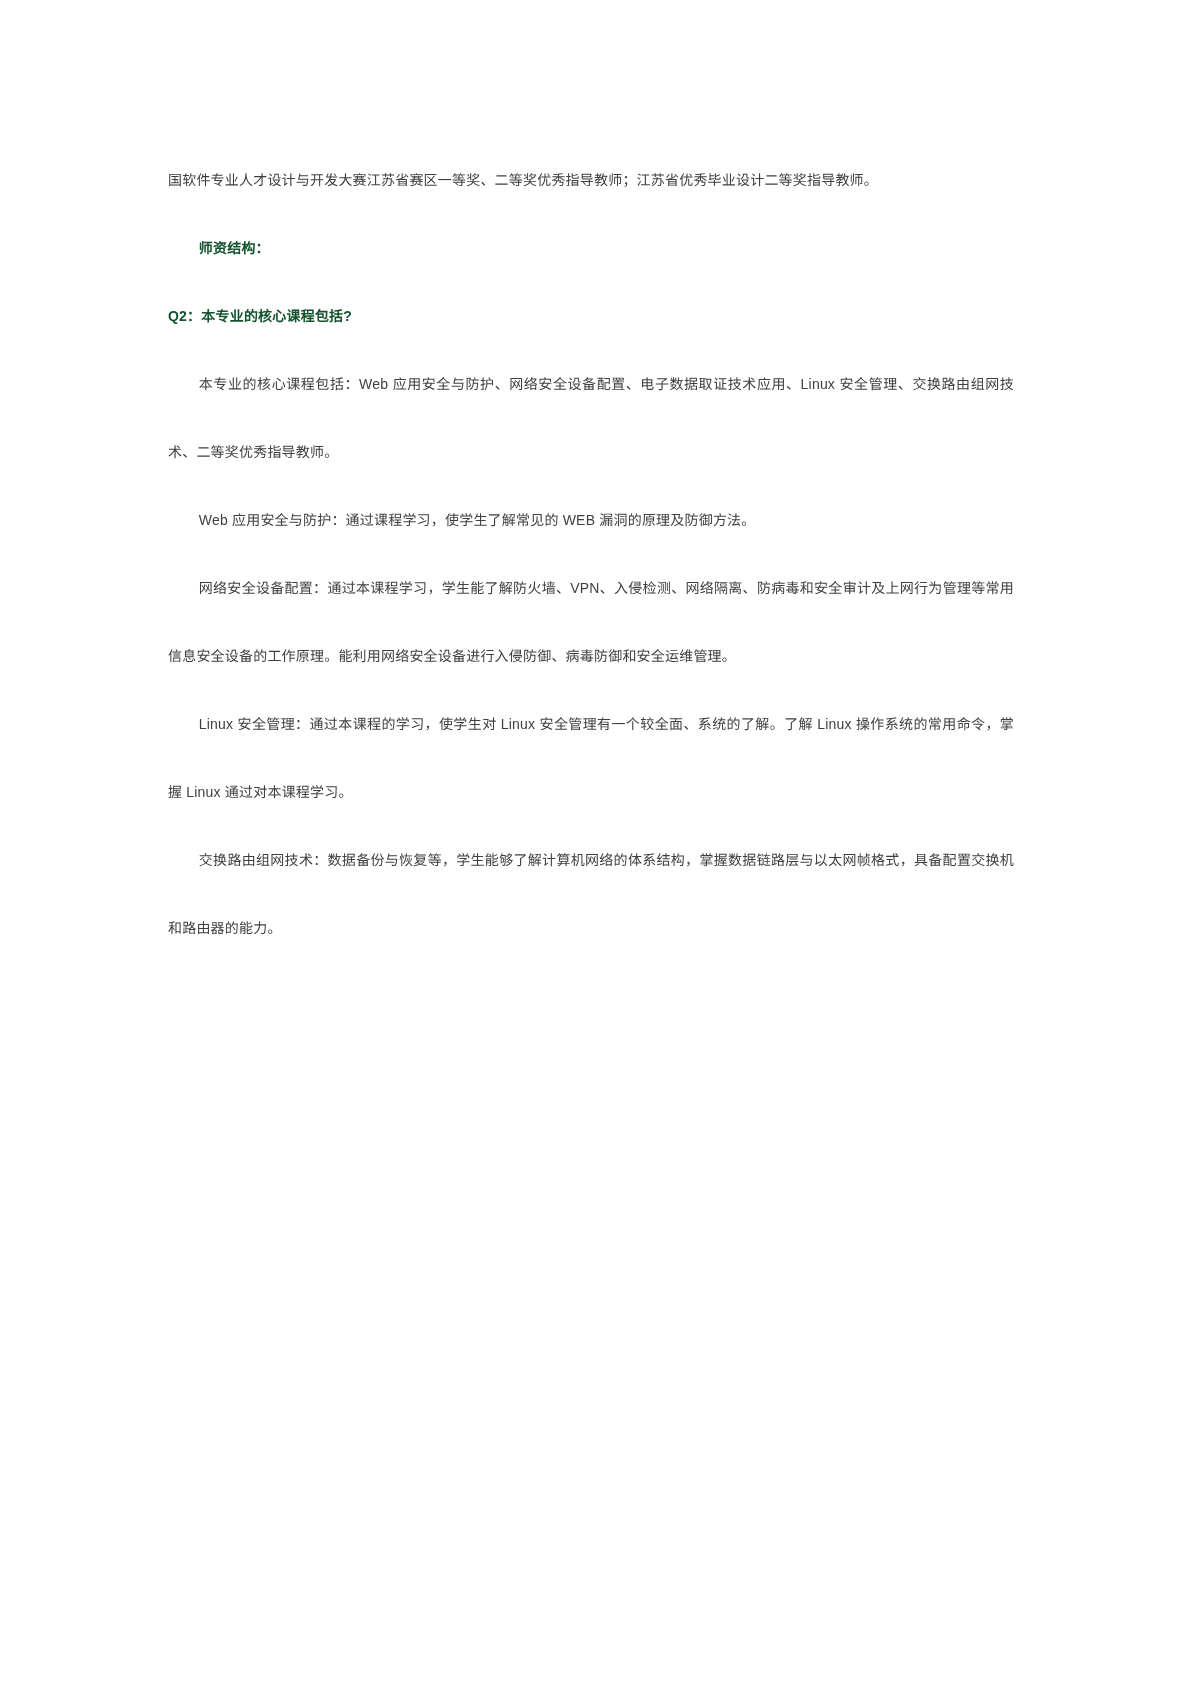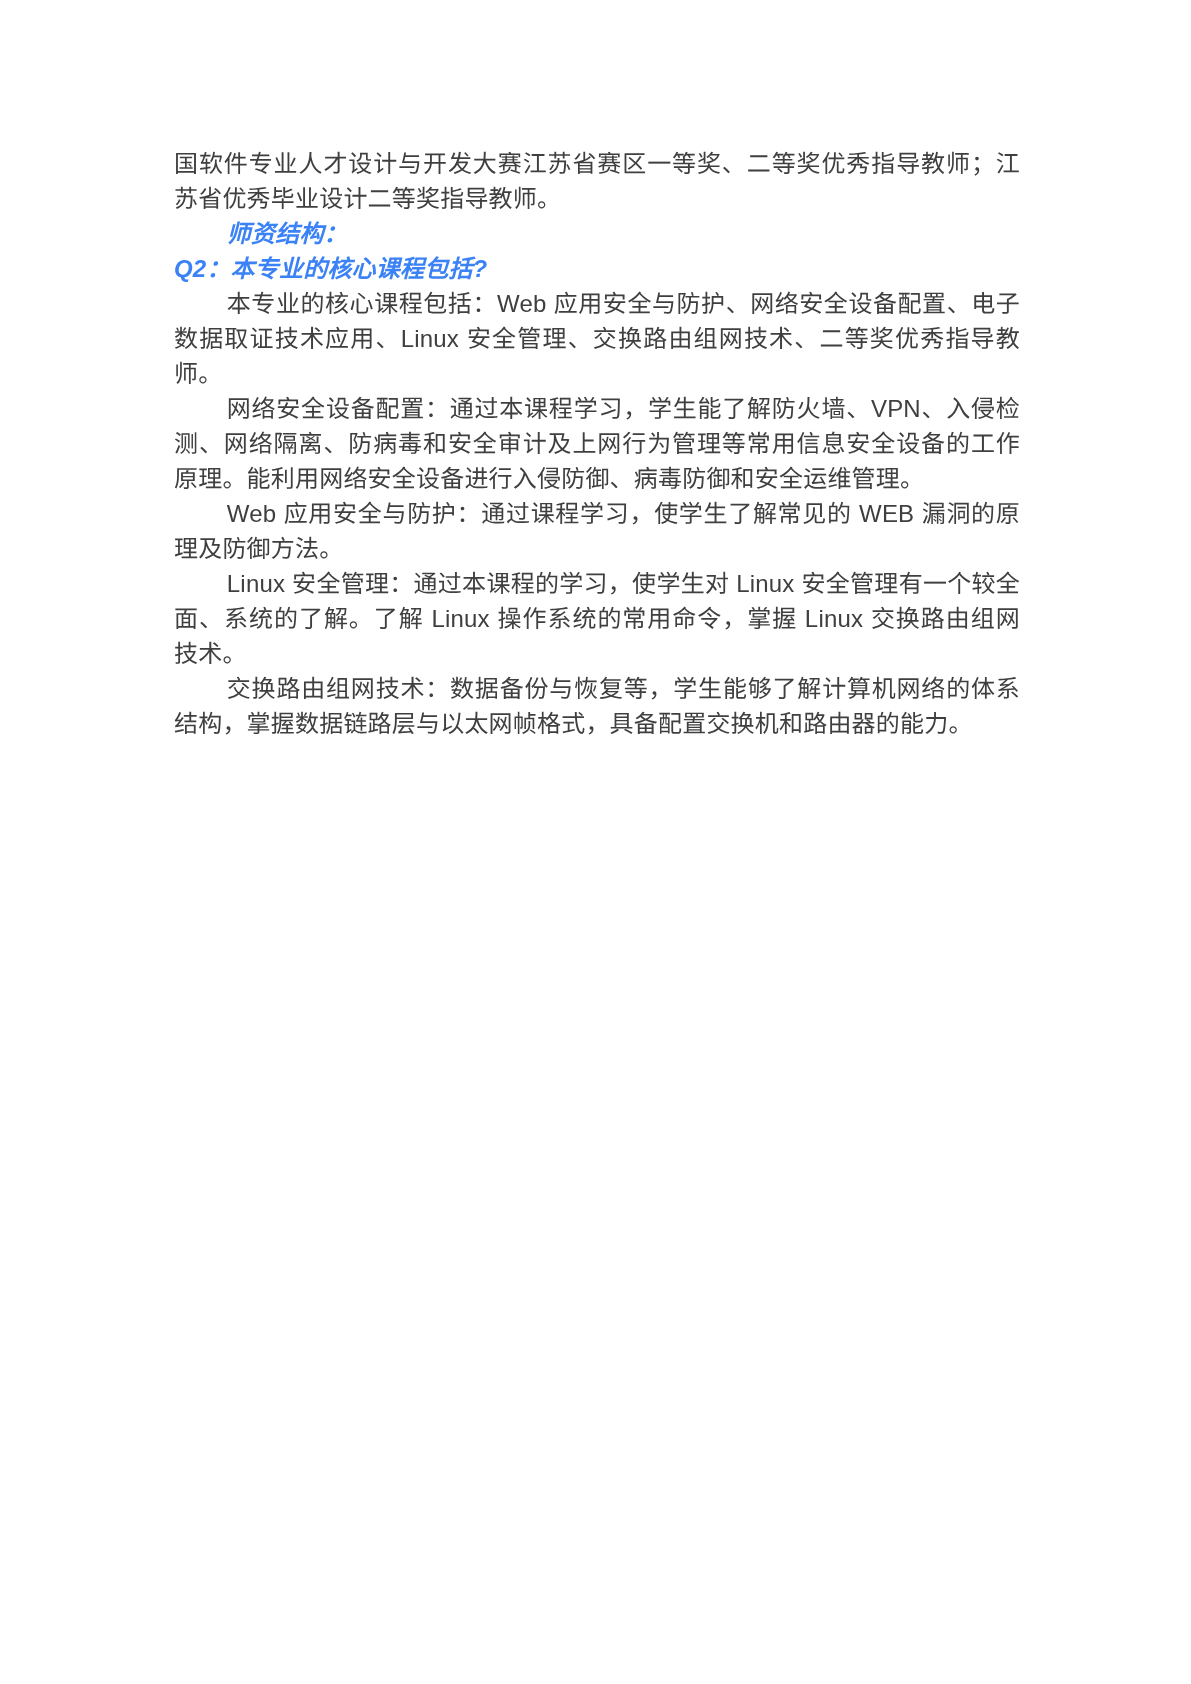--- a/index.html
+++ b/index.html
@@ -10,49 +10,48 @@
   .page {
     position: relative;
     width: 1191px;
     height: 1684px;
     background: #ffffff;
     overflow: hidden;
     font-family: "Liberation Sans", "DejaVu Sans", sans-serif;
   }
   .content {
     position: absolute;
-    left: 174px;
+    left: 168px;
     top: 146px;
     width: 846px;
     color: #3f3f3f;
-    font-size: 24px;
-    line-height: 35px;
+    font-size: 14px;
+    line-height: 68px;
     text-align: justify;
     letter-spacing: 0.2px;
   }
   .content p {
     margin: 0;
     padding: 0;
   }
   .content p.indent {
     text-indent: 2.2em;
   }
   .content p.bold {
     font-weight: bold;
-    color: #3b82f6;
-    font-style: italic;
+    color: #14532d;
   }
 </style>
 </head>
 <body>
 
 <div class="page">
   <div class="content">
     <p class="">国软件专业人才设计与开发大赛江苏省赛区一等奖、二等奖优秀指导教师；江苏省优秀毕业设计二等奖指导教师。</p>
     <p class="bold indent">师资结构：</p>
     <p class="bold">Q2：本专业的核心课程包括?</p>
     <p class="indent">本专业的核心课程包括：Web 应用安全与防护、网络安全设备配置、电子数据取证技术应用、Linux 安全管理、交换路由组网技术、二等奖优秀指导教师。</p>
+    <p class="indent">Web 应用安全与防护：通过课程学习，使学生了解常见的 WEB 漏洞的原理及防御方法。</p>
     <p class="indent">网络安全设备配置：通过本课程学习，学生能了解防火墙、VPN、入侵检测、网络隔离、防病毒和安全审计及上网行为管理等常用信息安全设备的工作原理。能利用网络安全设备进行入侵防御、病毒防御和安全运维管理。</p>
-    <p class="indent">Web 应用安全与防护：通过课程学习，使学生了解常见的 WEB 漏洞的原理及防御方法。</p>
-    <p class="indent">Linux 安全管理：通过本课程的学习，使学生对 Linux 安全管理有一个较全面、系统的了解。了解 Linux 操作系统的常用命令，掌握 Linux 交换路由组网技术。</p>
+    <p class="indent">Linux 安全管理：通过本课程的学习，使学生对 Linux 安全管理有一个较全面、系统的了解。了解 Linux 操作系统的常用命令，掌握 Linux 通过对本课程学习。</p>
     <p class="indent">交换路由组网技术：数据备份与恢复等，学生能够了解计算机网络的体系结构，掌握数据链路层与以太网帧格式，具备配置交换机和路由器的能力。</p>
   </div>
 </div>
 
 </body></html>

